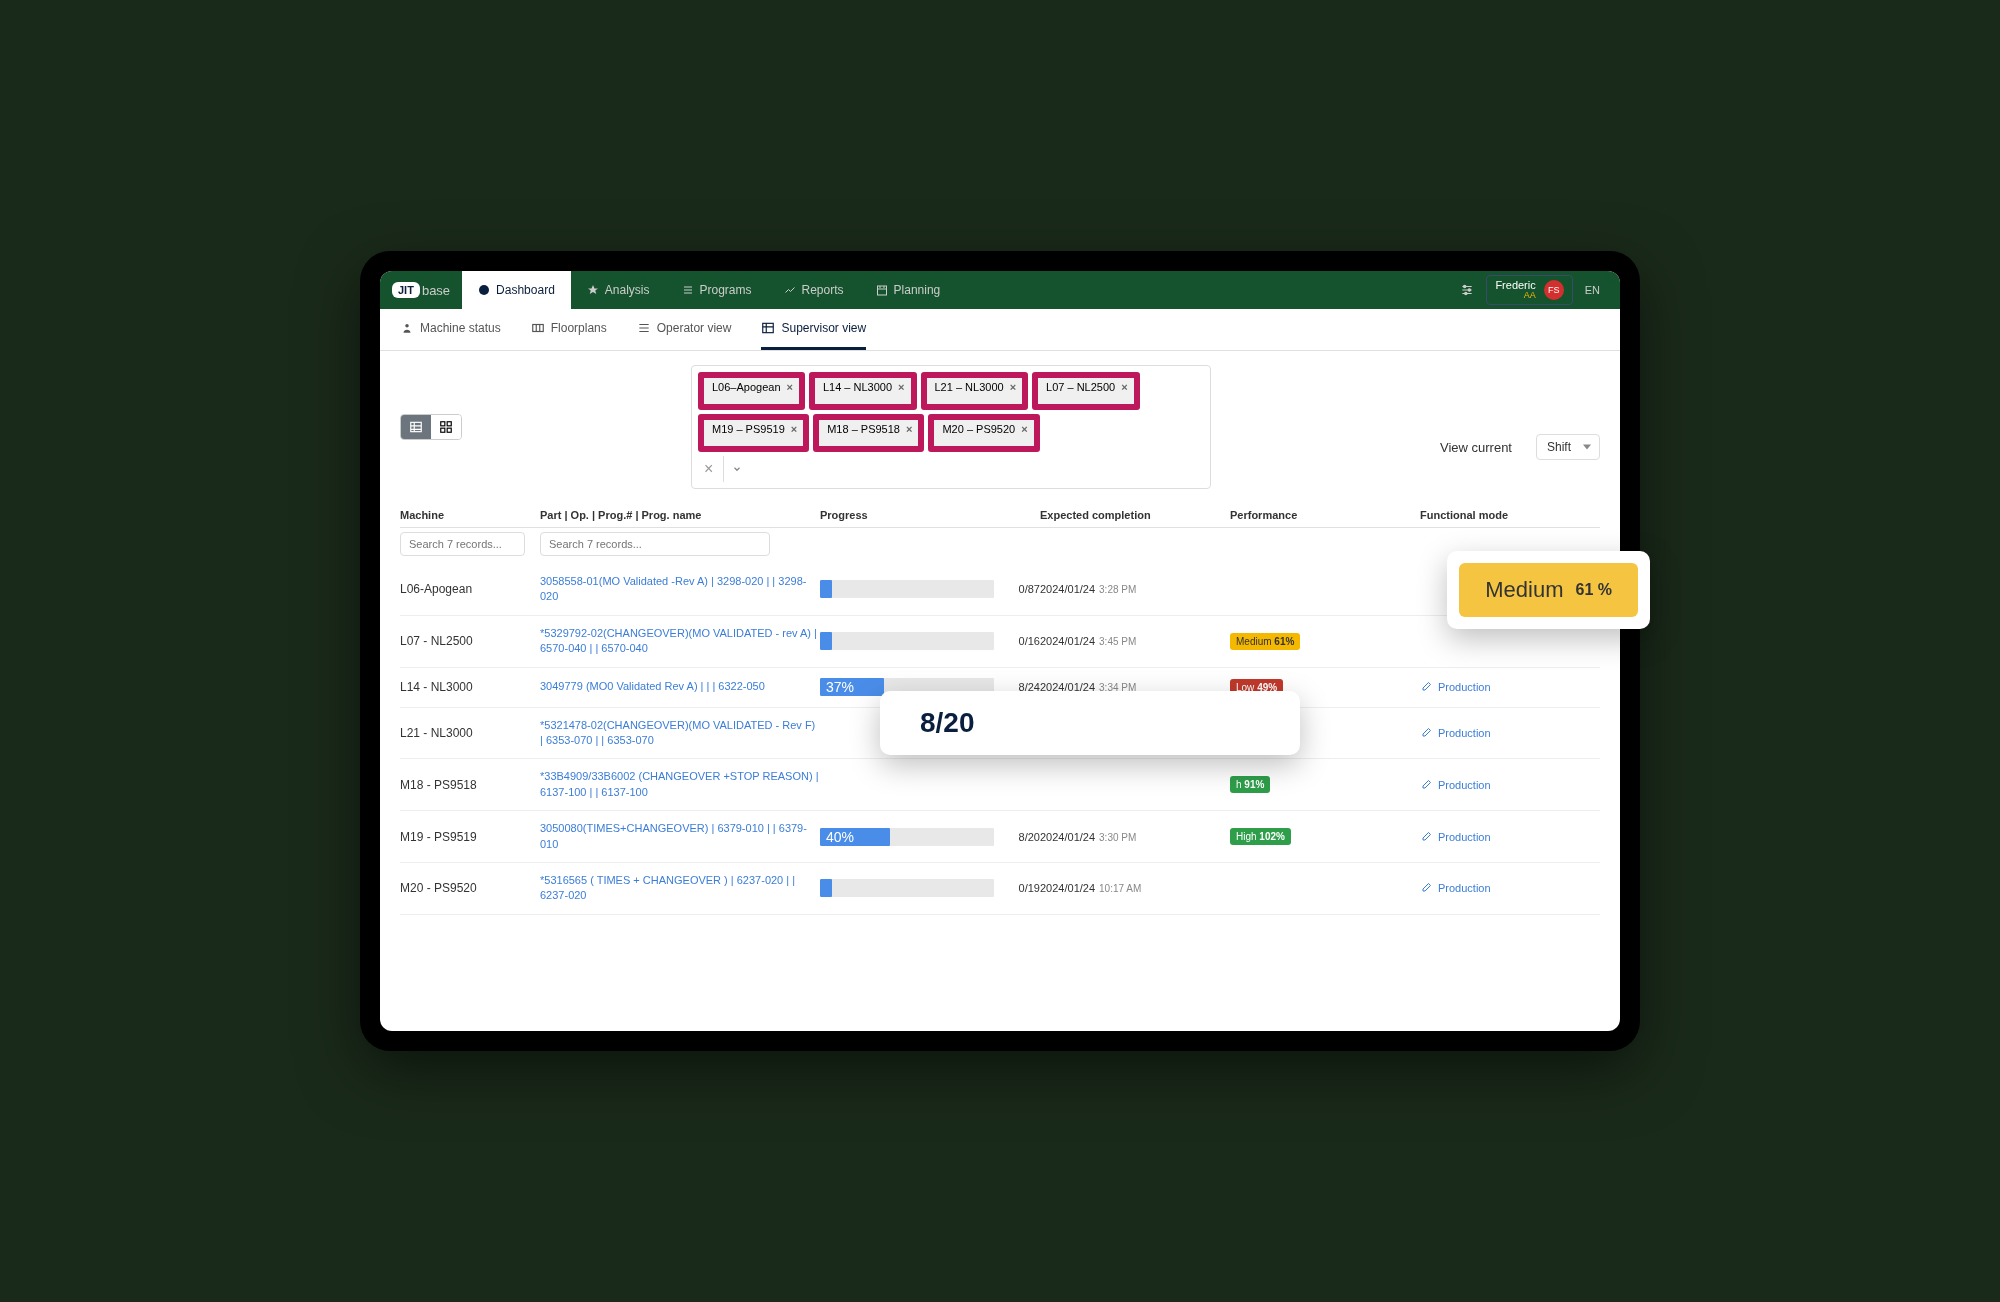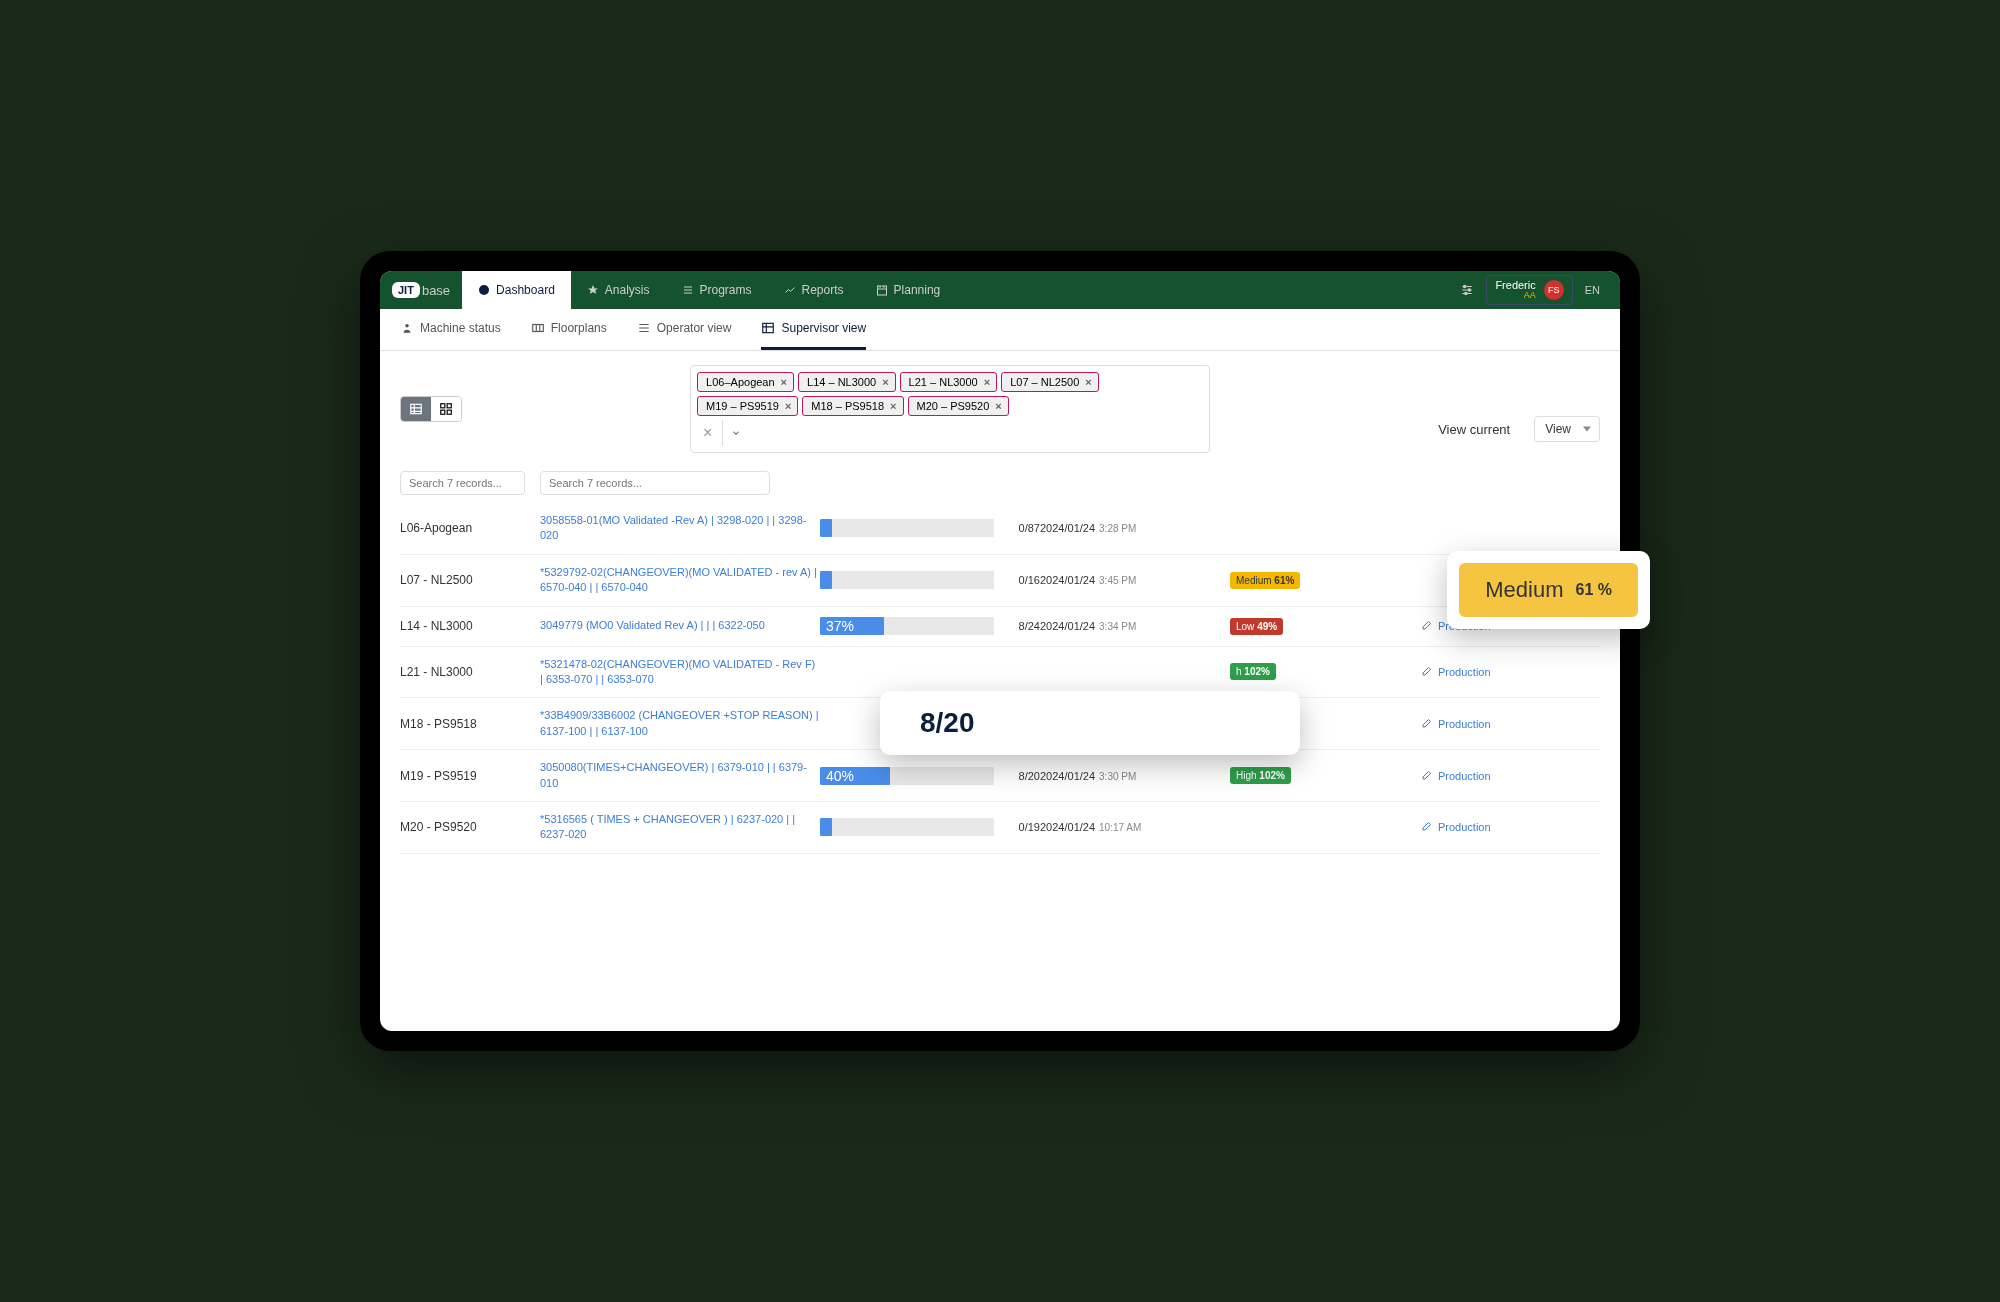--- a/index.html
+++ b/index.html
@@ -27,21 +27,21 @@
 .subtab.active { color: #0a1e3d; border-bottom-color: #0a1e3d; font-weight: 500; }
 .subtab svg { width: 14px; height: 14px; }
 
 .filterbar { display: flex; align-items: center; padding: 14px 20px; gap: 12px; }
 .view-toggle { display: flex; border: 1px solid #ccc; border-radius: 4px; overflow: hidden; }
 .view-btn { padding: 5px 8px; cursor: pointer; background: #fff; }
 .view-btn.active { background: #6c757d; color: #fff; }
 .view-btn svg { width: 14px; height: 14px; display: block; }
 .chips-container { flex: 1; display: flex; justify-content: center; }
 .chips-box { border: 1px solid #ddd; border-radius: 4px; padding: 6px; display: flex; flex-wrap: wrap; gap: 4px; align-items: center; max-width: 520px; }
-.chip { background: #f0f0f0; border: 1px solid #be185d; border-radius: 3px; padding: 3px 6px 3px 8px; font-size: 11px; display: flex; align-items: flex-end; gap: 6px; }
+.chip { background: #f0f0f0; border: 6px solid #be185d; border-radius: 3px; padding: 3px 6px 11px 8px; font-size: 11px; display: flex; align-items: flex-end; gap: 6px; }
 .chip-x { cursor: pointer; color: #666; font-weight: 600; }
 .chips-clear { color: #999; padding: 0 6px; cursor: pointer; }
 .chips-chevron { border-left: 1px solid #ddd; padding: 4px 8px; cursor: pointer; color: #888; }
 .view-current { display: flex; align-items: center; gap: 24px; font-size: 13px; color: #333; margin-top: 40px; }
 .select { border: 1px solid #ddd; border-radius: 4px; padding: 5px 28px 5px 10px; font-size: 12px; position: relative; cursor: pointer; }
 .select::after { content: ''; position: absolute; right: 8px; top: 50%; width: 0; height: 0; border-left: 4px solid transparent; border-right: 4px solid transparent; border-top: 5px solid #888; transform: translateY(-50%); }
 
 .table-wrap { padding: 0 20px; }
 .thead { display: flex; border-bottom: 1px solid #e0e0e0; font-size: 11px; font-weight: 600; color: #333; padding: 6px 0; }
 .col-machine { width: 140px; }
@@ -224,25 +224,33 @@
           <span class="chips-clear">×</span>
           <span class="chips-chevron">
             <svg width="10" height="10" viewBox="0 0 24 24" fill="none" stroke="#888" stroke-width="3">
                 <path d="M6 9l6 6 6-6"></path>
               </svg>
           </span>
         </div>
       </div>
       <div class="view-current">
         <span>View current</span>
-        <div class="select">View</div>
+        <div class="select">Shift</div>
       </div>
     </div>
 
     <div class="table-wrap">
+      <div class="thead">
+        <div class="col-machine">Machine</div>
+        <div class="col-part">Part | Op. | Prog.# | Prog. name</div>
+        <div class="col-progress">Progress</div>
+        <div class="col-expected">Expected completion</div>
+        <div class="col-perf">Performance</div>
+        <div class="col-func">Functional mode</div>
+      </div>
       <div class="search-row">
         <div class="col-machine"><input class="search-input" style="width: 125px;" placeholder="Search 7 records..."></div>
         <div class="col-part"><input class="search-input" style="width: 230px;" placeholder="Search 7 records..."></div>
       </div>
       <div id="tbody">
           <div class="trow">
             <div class="col-machine"><span class="machine-name">L06-Apogean</span></div>
             <div class="col-part"><span class="part-link">3058558-01(MO Validated -Rev A) | 3298-020 |  | 3298-020</span></div>
             <div class="col-progress">
               <div class="progress-cell">

